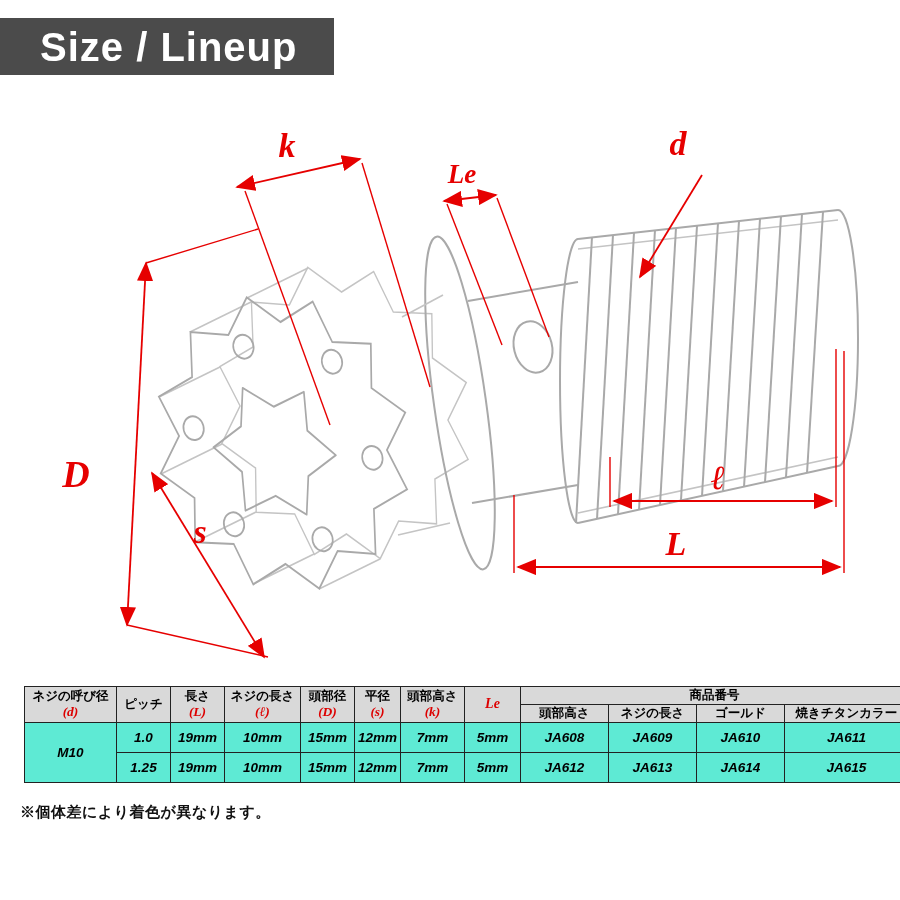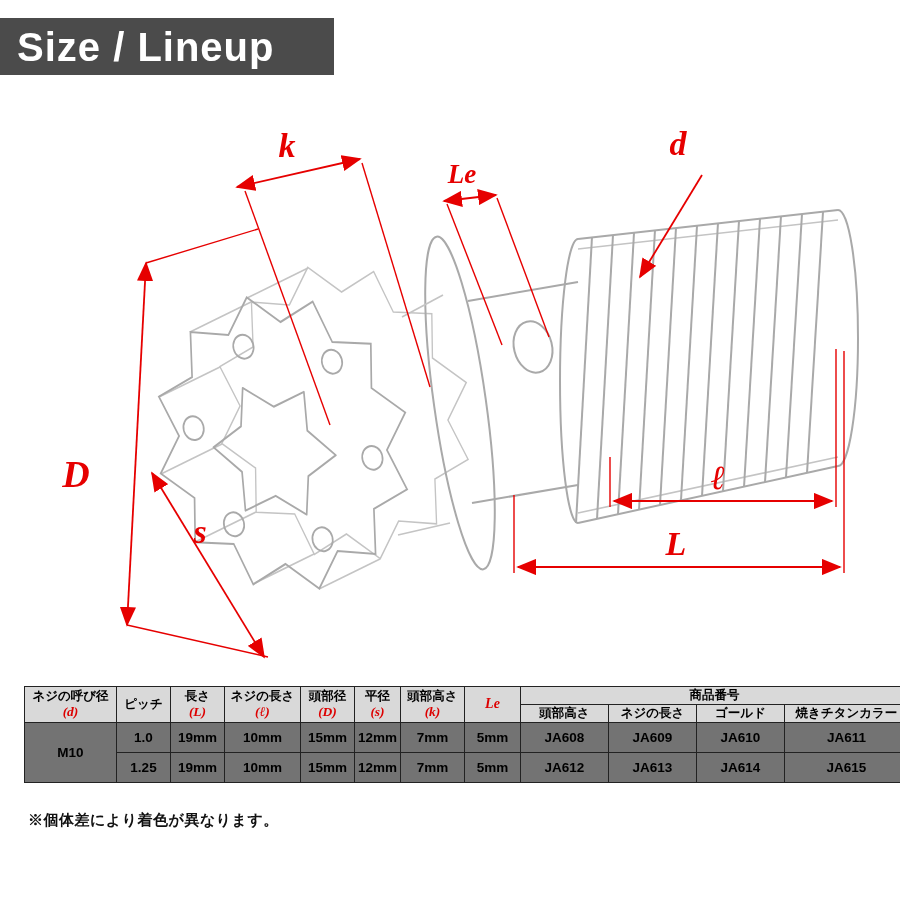--- a/index.html
+++ b/index.html
@@ -1,47 +1,47 @@
 <!DOCTYPE html>
 <html><head>
 <meta charset="utf-8">
 <style>
   html,body{margin:0;padding:0;background:#fff;}
   .page{position:relative;width:900px;height:900px;background:#ffffff;overflow:hidden;
         font-family:"Liberation Sans",sans-serif;color:#111;}
 
   
   .title-banner{position:absolute;top:18px;left:0;width:334px;height:57px;background:#4b4b4b;
-                display:flex;align-items:center;padding-left:17px;box-sizing:border-box;}
+                display:flex;align-items:center;padding-left:40px;box-sizing:border-box;}
   .title-banner .title{color:#ffffff;font-size:40px;font-weight:bold;letter-spacing:1px;line-height:1;}
 
   
   .diagram-wrap{position:absolute;top:95px;left:0;width:900px;height:580px;}
   .bolt-line{stroke:#a9a9a9;stroke-width:2;fill:none;}
   .bolt-line-light{stroke:#c4c4c4;stroke-width:1.6;fill:none;}
   .dim-line{stroke:#e60000;stroke-width:1.8;fill:none;}
   .ext-line{stroke:#e60000;stroke-width:1.4;fill:none;}
   .dim-label{fill:#e60000;font-family:"Liberation Serif",serif;font-style:italic;font-weight:bold;
              font-size:34px;text-anchor:middle;}
   .dim-label-big{font-size:38px;}
   .dim-label-small{font-size:27px;}
 
   
   .spec-table{position:absolute;top:686px;left:24px;width:884px;border-collapse:collapse;table-layout:fixed;}
   .spec-table th,.spec-table td{border:1px solid #222;text-align:center;vertical-align:middle;padding:1px 2px;box-sizing:border-box;}
   .spec-table thead th{background:#d9d9d9;font-size:12.5px;line-height:1.2;font-weight:bold;color:#000;}
-  .spec-table td{font-size:13.5px;font-weight:bold;height:30px;background:#737373;color:#000;}
+  .spec-table td{font-size:13.5px;font-weight:bold;height:30px;background:#5eead4;color:#000;font-style:italic;}
   .h-line{display:block;}
   .h-sym{display:block;color:#dd0000;font-family:"Liberation Serif",serif;font-style:italic;
          font-weight:bold;font-size:13.5px;}
   .h-sym-inline{color:#dd0000;font-family:"Liberation Serif",serif;font-style:italic;
          font-weight:bold;font-size:14px;}
 
   
-  .note{position:absolute;left:28px;font-size:15px;font-weight:bold;letter-spacing:.5px;margin-top:8px;}
+  .note{position:absolute;left:20px;font-size:15px;font-weight:bold;letter-spacing:.5px;}
   .note-1{top:803px;color:#111;}
   .note-2{top:833px;color:#e60000;}
 </style>
 </head>
 <body>
 
 <div class="page">
 
   <div class="title-banner">
     <span class="title">Size / Lineup</span>

